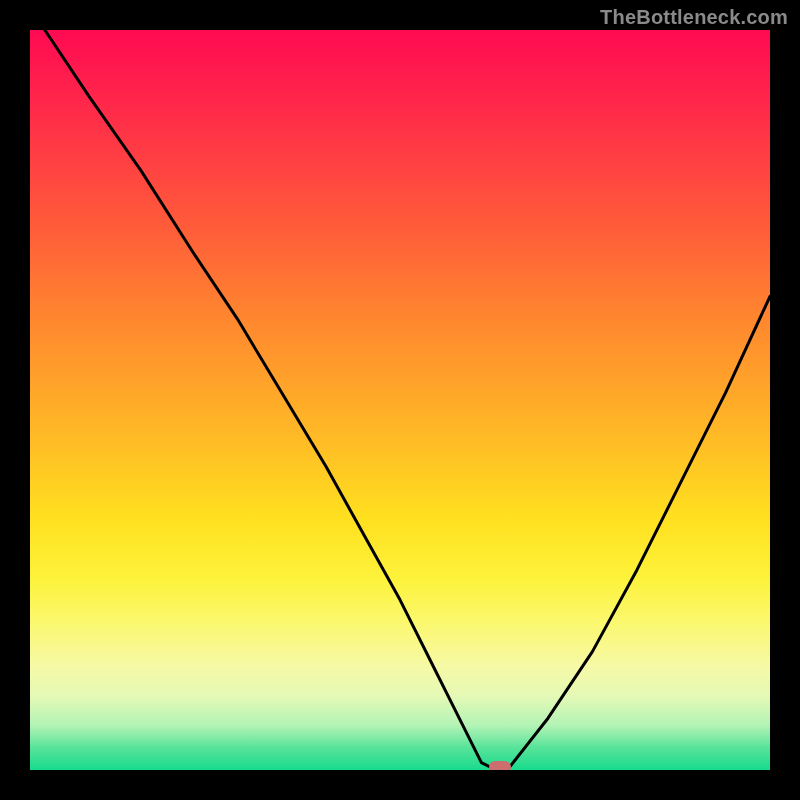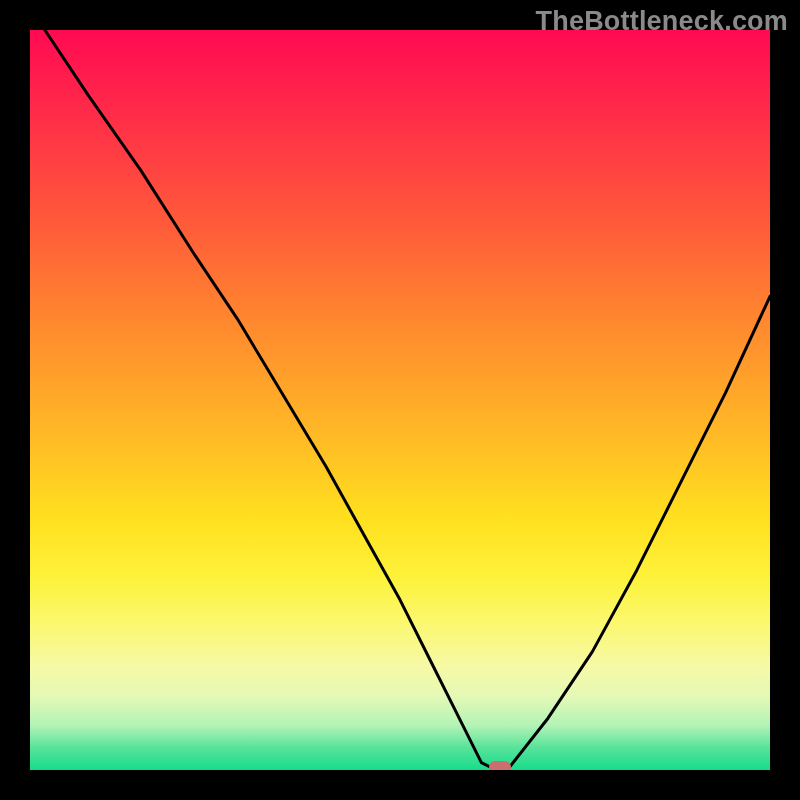--- a/index.html
+++ b/index.html
@@ -49,21 +49,21 @@
     height: 12px;
     border-radius: 6px;
     background: #cc6e6e;
     transform: translate(-50%, -50%);
   }
   .watermark {
     position: absolute;
     top: 6px;
     right: 12px;
     font-family: Arial, Helvetica, sans-serif;
-    font-size: 27px;
+    font-size: 20px;
     font-weight: 600;
     color: #8a8a8a;
     letter-spacing: 0.2px;
     user-select: none;
   }
 </style>
 </head>
 <body>
 
 <div class="frame">

